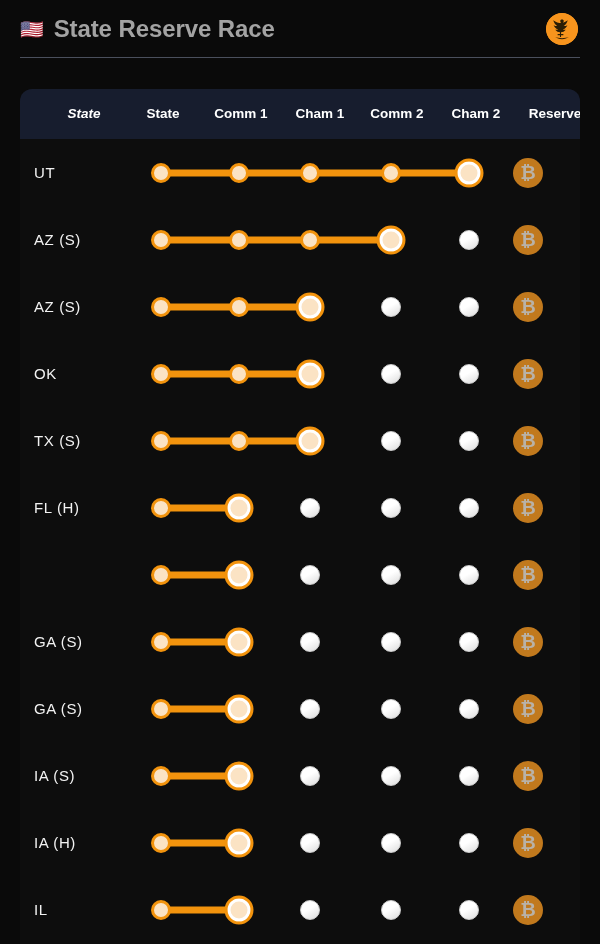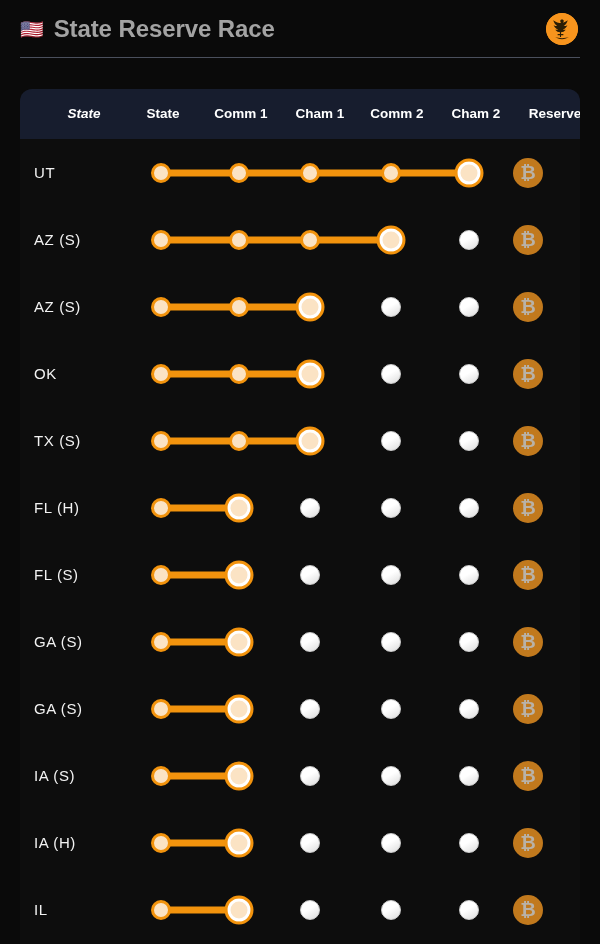--- a/index.html
+++ b/index.html
@@ -287,21 +287,20 @@
         <div class="node node-done" style="left: 141px; top: 33.5px;"></div>
         <div class="node node-current" style="left: 219px; top: 33.5px;"></div>
         <div class="node node-empty" style="left: 290px; top: 33.5px;"></div>
         <div class="node node-empty" style="left: 371px; top: 33.5px;"></div>
         <div class="node node-empty" style="left: 449px; top: 33.5px;"></div>
         <div class="btc-badge" style="left: 508px; top: 33.5px;">
           <span>₿</span>
         </div>
       </div>
       <div class="race-row" style="top: 402px;">
-        <div class="state-label">FL (S)</div>
         <div class="track-seg" style="left: 141px; width: 78px; top: 33.5px;"></div>
         <div class="node node-done" style="left: 141px; top: 33.5px;"></div>
         <div class="node node-current" style="left: 219px; top: 33.5px;"></div>
         <div class="node node-empty" style="left: 290px; top: 33.5px;"></div>
         <div class="node node-empty" style="left: 371px; top: 33.5px;"></div>
         <div class="node node-empty" style="left: 449px; top: 33.5px;"></div>
         <div class="btc-badge" style="left: 508px; top: 33.5px;">
           <span>₿</span>
         </div>
       </div>

